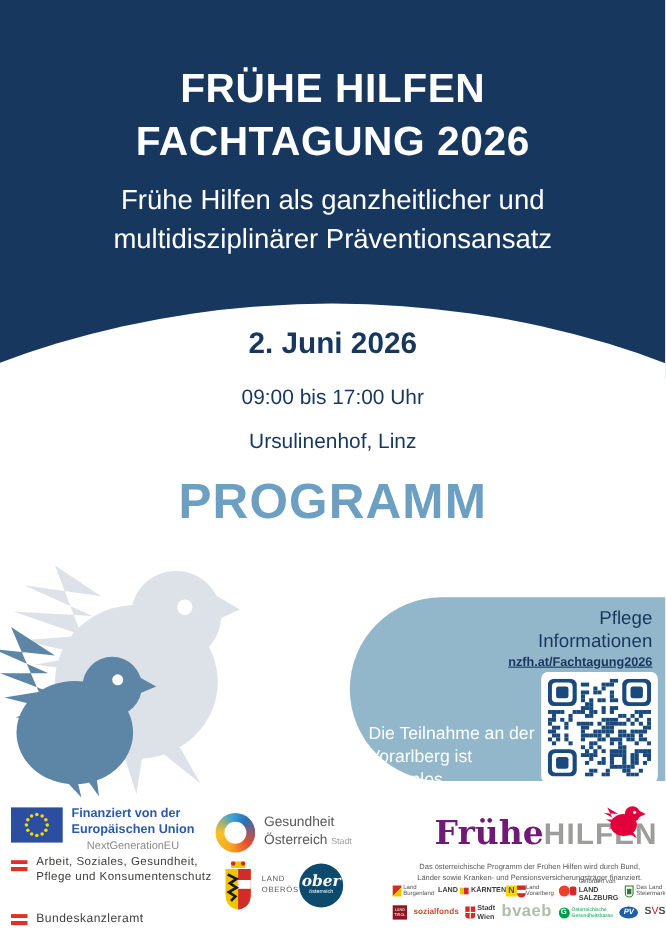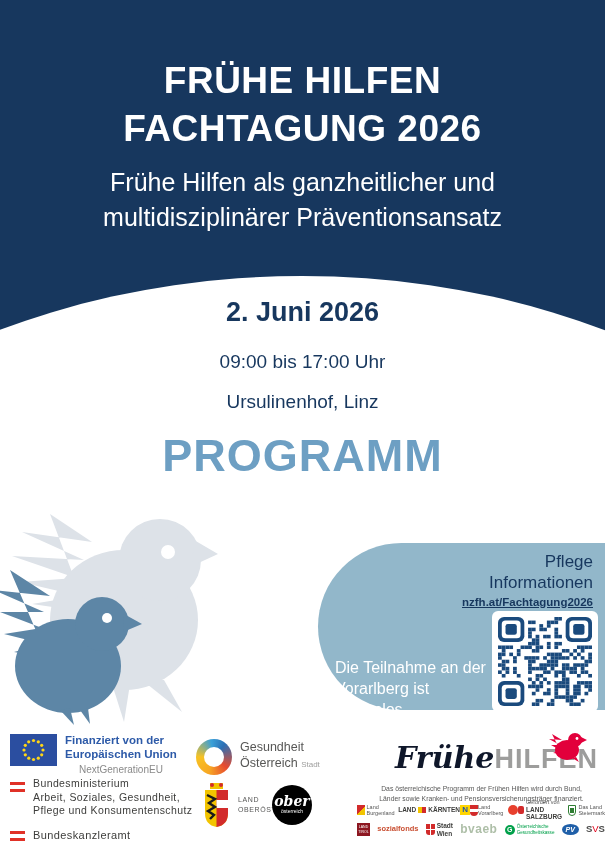--- a/index.html
+++ b/index.html
@@ -52,27 +52,27 @@
   .goeg-ring { position:absolute; left:196px; top:739px; width:36px; height:36px; border-radius:50%;
     background:conic-gradient(from 200deg, #f7a823, #f7c223 70deg, #3aa0d8 150deg, #2b6fb5 200deg, #e74b2f 290deg, #f7a823 360deg); }
   .goeg-ring::after { content:""; position:absolute; left:8px; top:8px; width:20px; height:20px;
     border-radius:50%; background:#ffffff; }
   .goeg-text { position:absolute; left:240px; top:740px; color:#575756; font-size:12.5px; line-height:1.25; }
   .goeg-text .small { font-size:8px; color:#9d9d9c; }
   .ooe-arms { position:absolute; left:203px; top:783px; width:27px; height:44px; }
   .ooe-label { position:absolute; left:238px; top:795px; color:#575756; font-size:7px;
     line-height:1.4; letter-spacing:0.6px; }
   .ooe-dot { position:absolute; left:272px; top:785px; width:40px; height:40px; border-radius:50%;
-    background:#000000; color:#ffffff; text-align:center; }
+    background:#0c4a6e; color:#ffffff; text-align:center; }
   .ooe-dot .script { font-family:"DejaVu Serif", serif; font-style:italic; font-weight:700;
     font-size:14px; display:block; margin-top:8px; }
   .ooe-dot .tiny { font-size:5px; display:block; margin-top:-1px; }
   .fh-logo { position:absolute; left:388px; top:740px; width:217px; text-align:center; white-space:nowrap; }
-  .fh-word1 { font-family:"DejaVu Serif", serif; font-style:italic; font-weight:700;
-    color:#0f172a; font-size:30px; }
+  .fh-word1 { font-family:"DejaVu Serif", serif; font-weight:700;
+    color:#701a75; font-size:30px; }
   .fh-word2 { color:#9d9d9c; font-size:27px; font-weight:700; letter-spacing:1px; }
   .fh-bird { position:absolute; left:548px; top:728px; width:44px; height:34px; }
   .fh-desc { position:absolute; left:358px; top:784px; width:247px; text-align:center;
     color:#575756; font-size:6.8px; line-height:1.45; }
   .p-row { position:absolute; left:357px; width:248px; display:flex; align-items:center;
     justify-content:space-between; }
   .p-row1 { top:803px; height:14px; }
   .p-row2 { top:821px; height:17px; }
   .p-item { display:flex; align-items:center; gap:2px; color:#555; font-size:6px; line-height:1.1; }
   .p-stack { display:flex; flex-direction:column; font-size:5.5px; line-height:1.15; }
@@ -92,21 +92,21 @@
   .gl-tirol { width:13px; height:13px; background:#8d1721; color:#fff; font-size:3.5px;
     display:flex; align-items:center; justify-content:center; text-align:center; }
   .gl-wien { width:9px; height:11px; background:#d22b2b; position:relative; border-radius:0 0 3px 3px; }
   .gl-wien::after { content:""; position:absolute; left:4px; top:0; width:1.5px; height:11px; background:#fff; }
   .gl-wien::before { content:""; position:absolute; left:0; top:4.5px; width:9px; height:1.5px; background:#fff; z-index:1; }
   .gl-oegk { width:10px; height:10px; border-radius:50%; background:#00a04a; color:#fff;
     font-weight:700; font-size:7px; text-align:center; line-height:10px; }
   .gl-pv { width:17px; height:11px; border-radius:50%; background:#1f5fa8; color:#fff;
     font-style:italic; font-weight:700; font-size:7px; text-align:center; line-height:11px; }
   .txt-sozialfonds { color:#c94f32; font-weight:700; font-size:7.5px; }
-  .txt-bvaeb { color:#aebfa8; font-weight:700; font-size:12px; letter-spacing:0.5px; }
+  .txt-bvaeb { color:#aebfa8; font-weight:700; font-size:15px; letter-spacing:0.5px; }
   .txt-svs { color:#4a4a49; font-weight:700; font-size:9.5px; }
   .txt-svs .slash { color:#e2001a; font-weight:400; }
   .txt-green { color:#00a04a; }
   .txt-bold { font-weight:700; font-size:6.5px; color:#3d3d3b; }
 </style>
 </head>
 <body>
 
 <div class="page">
 
@@ -389,21 +389,20 @@
       </svg>
   </div>
   <div class="eu-text">
     <div class="b">Finanziert von der</div>
     <div class="b">Europäischen Union</div>
     <div class="g">NextGenerationEU</div>
   </div>
 
   <div class="at-flag" style="left:10px; top:782px;"></div>
   <div class="ministry-text">
-    <div>Bundesministerium</div>
     <div>Arbeit, Soziales, Gesundheit,</div>
     <div>Pflege und Konsumentenschutz</div>
   </div>
 
   <div class="at-flag" style="left:10px; top:831px;"></div>
   <div class="chancellery-text">Bundeskanzleramt</div>
 
   <div class="goeg-ring"></div>
   <div class="goeg-text">
     <div>Gesundheit</div>

